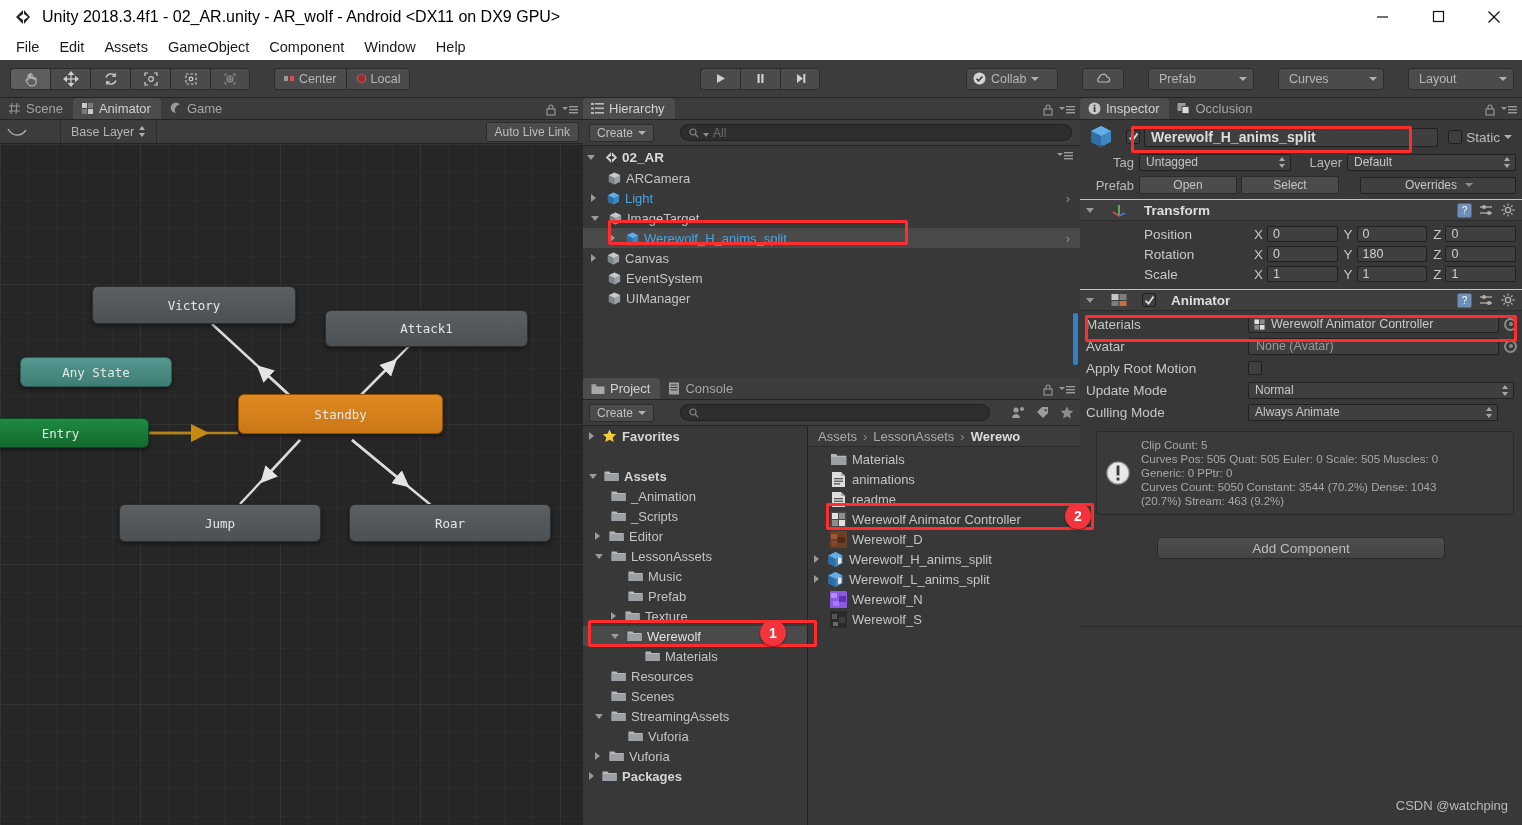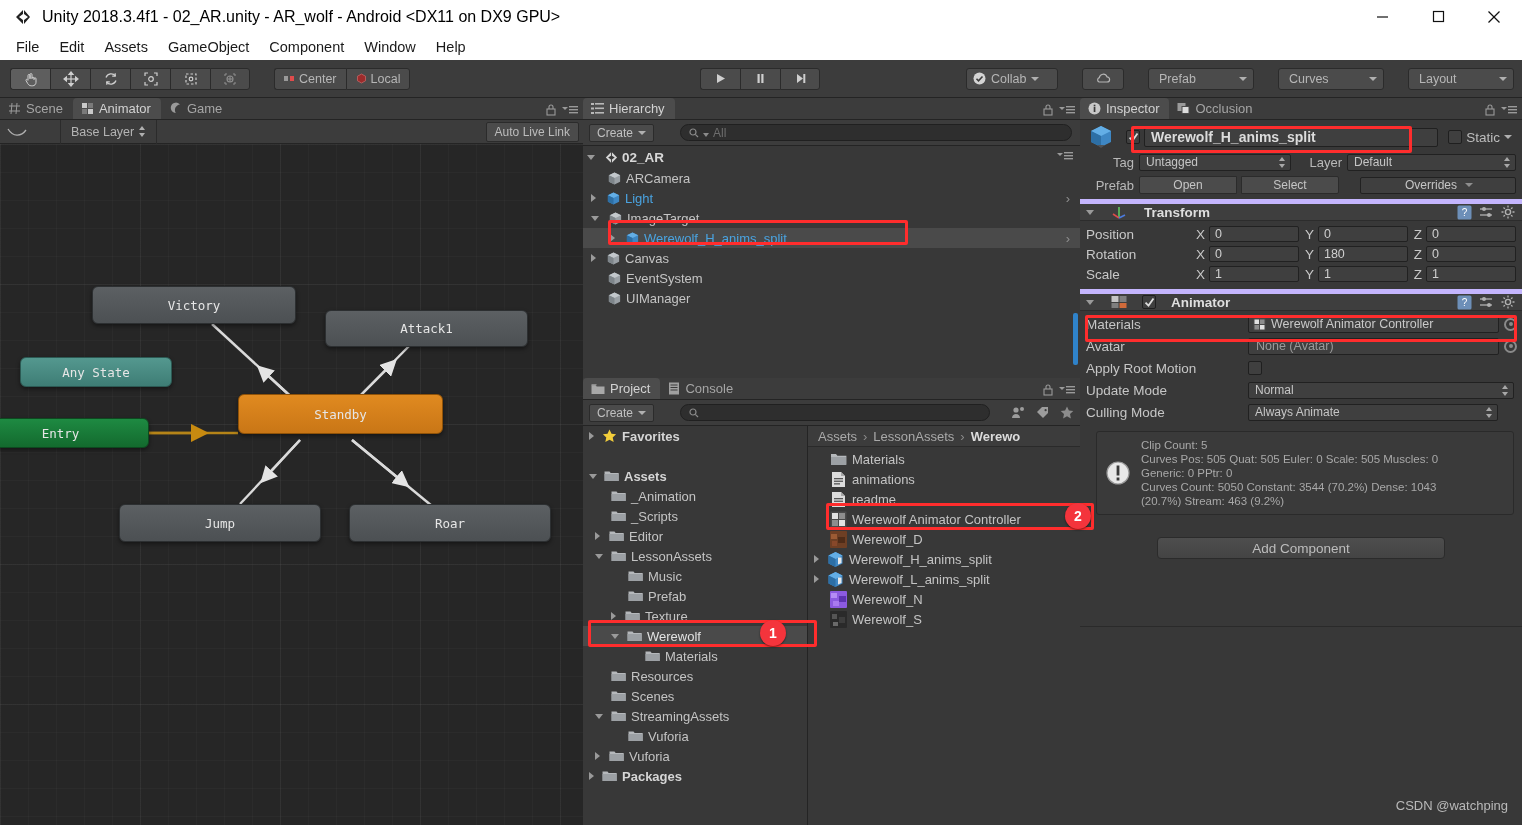--- a/index.html
+++ b/index.html
@@ -190,26 +190,26 @@
     height: 17px; background: #3f3f3f; border: 1px solid #212121; border-radius: 2px;
     color: #c6c6c6; font-size: 12px; display: flex; align-items: center;
     padding: 0 4px 0 6px; justify-content: space-between;
   }
   .btn-flat {
     height: 18px; background: #4b4b4b; border: 1px solid #2b2b2b;
     color: #c5c5c5; font-size: 12px; display:flex; align-items:center; justify-content:center;
   }
   .comp-header {
     height: 22px; display: flex; align-items: center; gap: 17px; padding: 0 6px;
-    background: #3e3e3e; border-top: 5px solid #c4b5fd; border-bottom: 1px solid #2c2c2c;
+    background: #3e3e3e; border-top: 1px solid #c4b5fd; border-bottom: 1px solid #2c2c2c;
     position: relative;
   }
   .comp-title { color: #dedede; font-size: 13.5px; font-weight: bold; }
   .comp-icons { position: absolute; right: 6px; display: flex; gap: 7px; align-items: center; }
-  .vec-row { display: flex; align-items: center; height: 20px; padding-left: 6px; }
+  .vec-row { display: flex; align-items: center; height: 20px; padding-left: 20px; margin-left: 44px; }
   .vec-label { width: 110px; color: #c8c8c8; font-size: 13.5px; }
   .axis { color: #c8c8c8; font-size: 13.5px; margin-right: 4px; }
   .numfield {
     flex: 1; height: 16px; background: #3f3f3f; border: 1px solid #212121; border-radius: 2px;
     color: #d0d0d0; font-size: 12.5px; display: flex; align-items: center; padding-left: 5px;
     margin-right: 6px;
   }
   .prop-row { display: flex; align-items: center; height: 22px; padding-left: 6px; }
   .prop-label { width: 162px; color: #c6c6c6; font-size: 13.5px; }
   .objfield {

